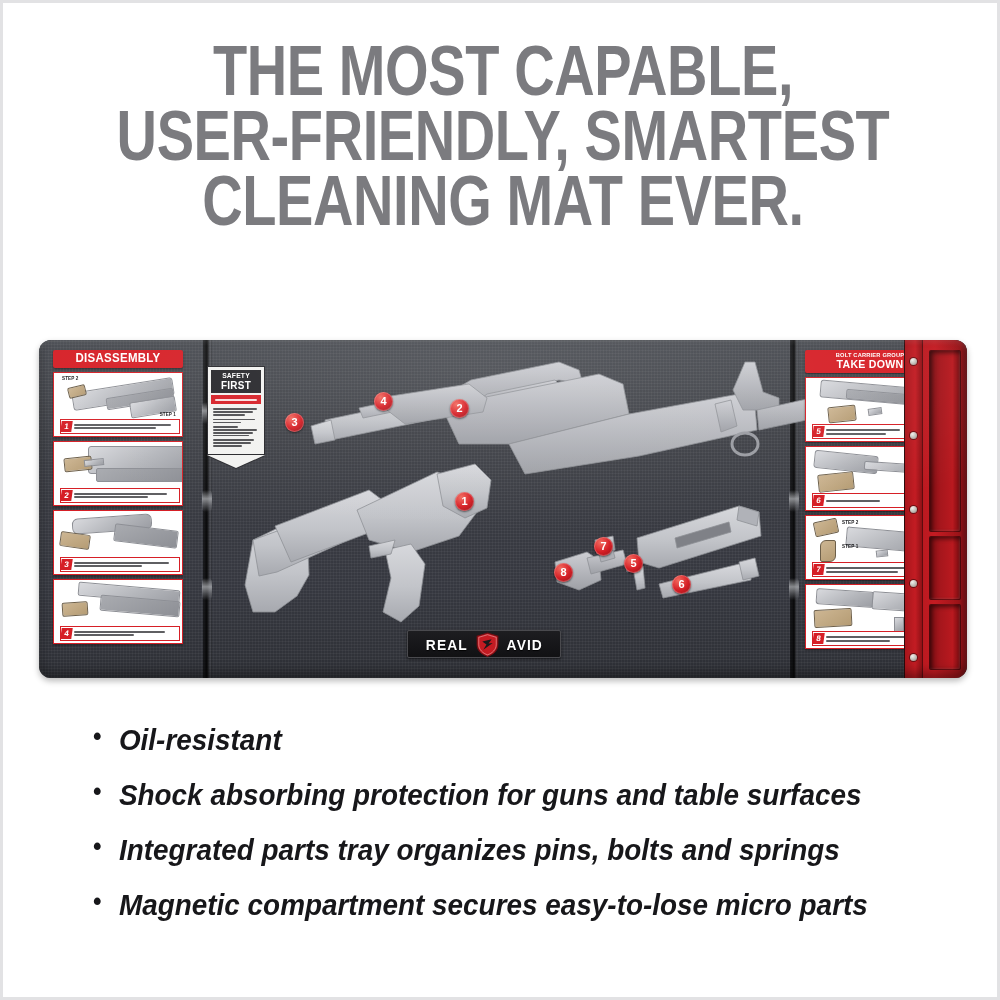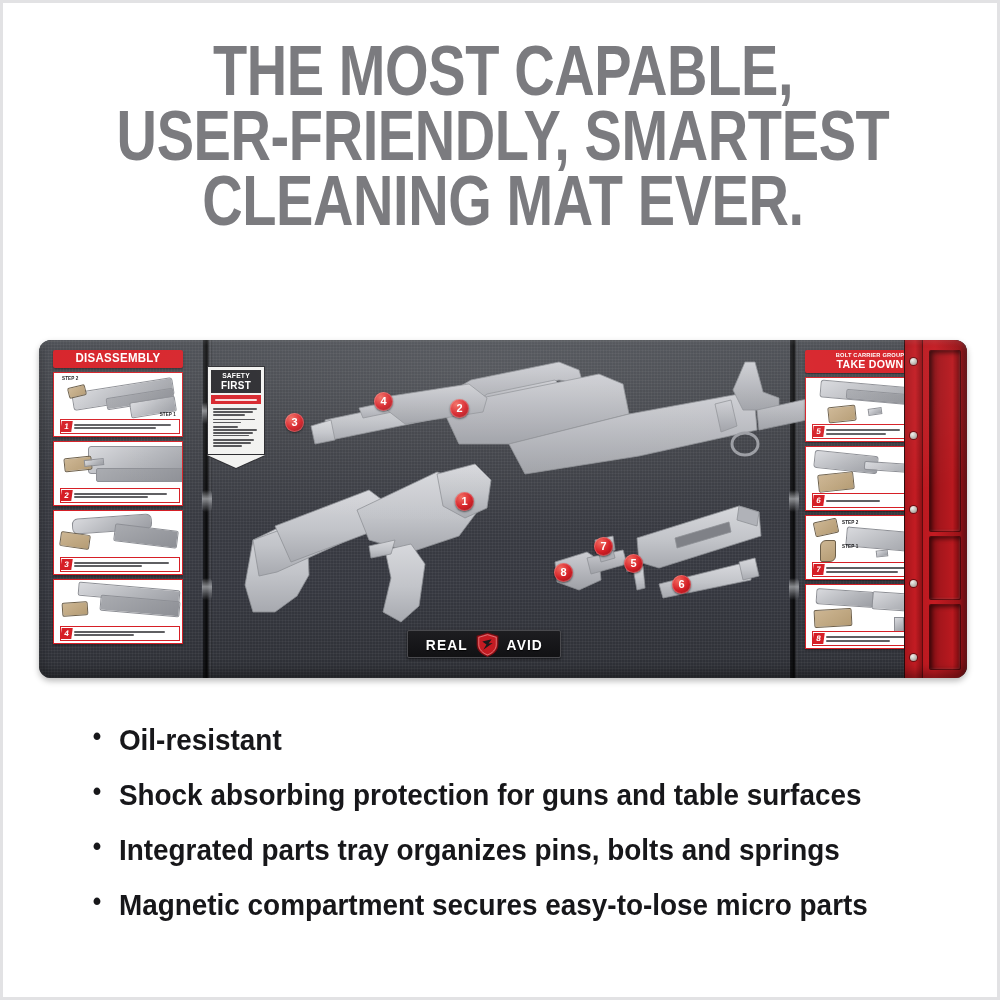--- a/index.html
+++ b/index.html
@@ -332,20 +332,21 @@
     box-shadow: inset 2px 2px 4px rgba(0,0,0,0.55), inset -1px -1px 2px rgba(255,255,255,0.10);
     border-radius: 2px;
   }
 
   
   #bullets {
     position: absolute;
     left: 88px;
     top: 722px;
     width: 860px;
+    font-style: italic;
   }
   #bullets li {
     list-style: none;
     position: relative;
     color: #17171a;
     font-family: "Liberation Sans Narrow", "Liberation Sans", sans-serif;
     font-weight: bold;
     font-size: 30px;
     line-height: 1.0;
     margin-bottom: 25px;

